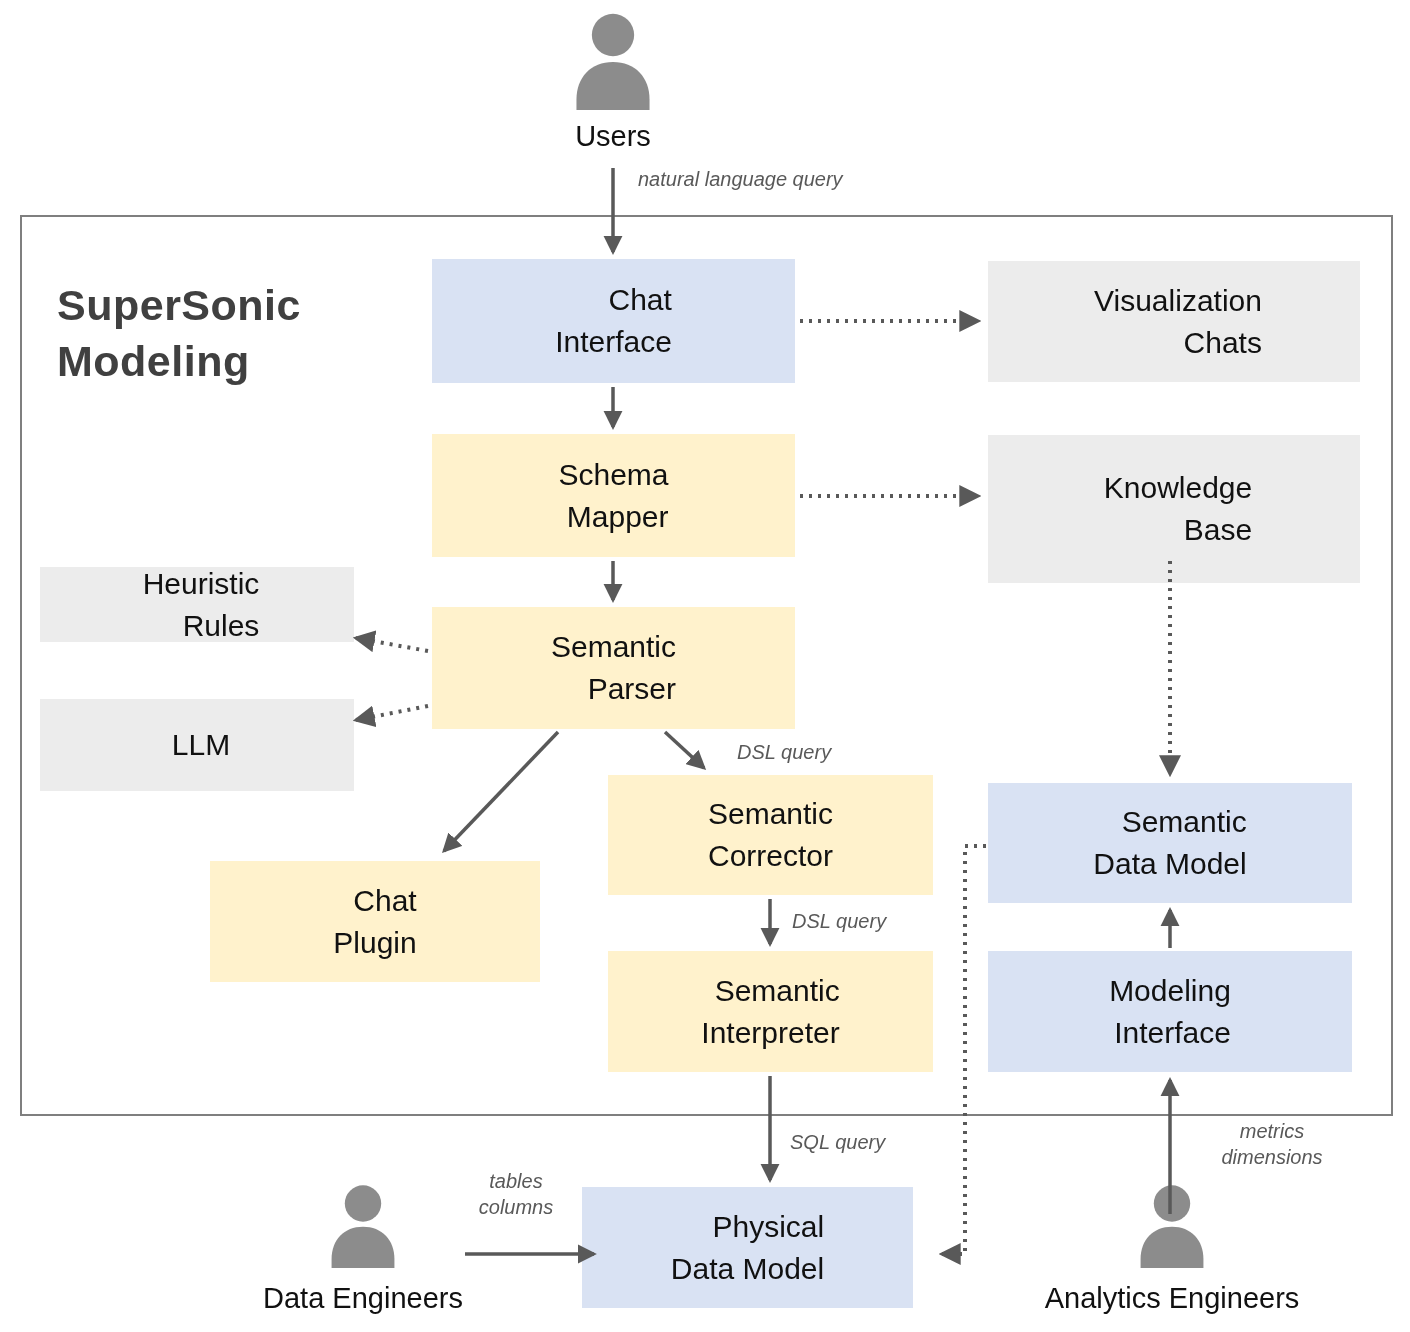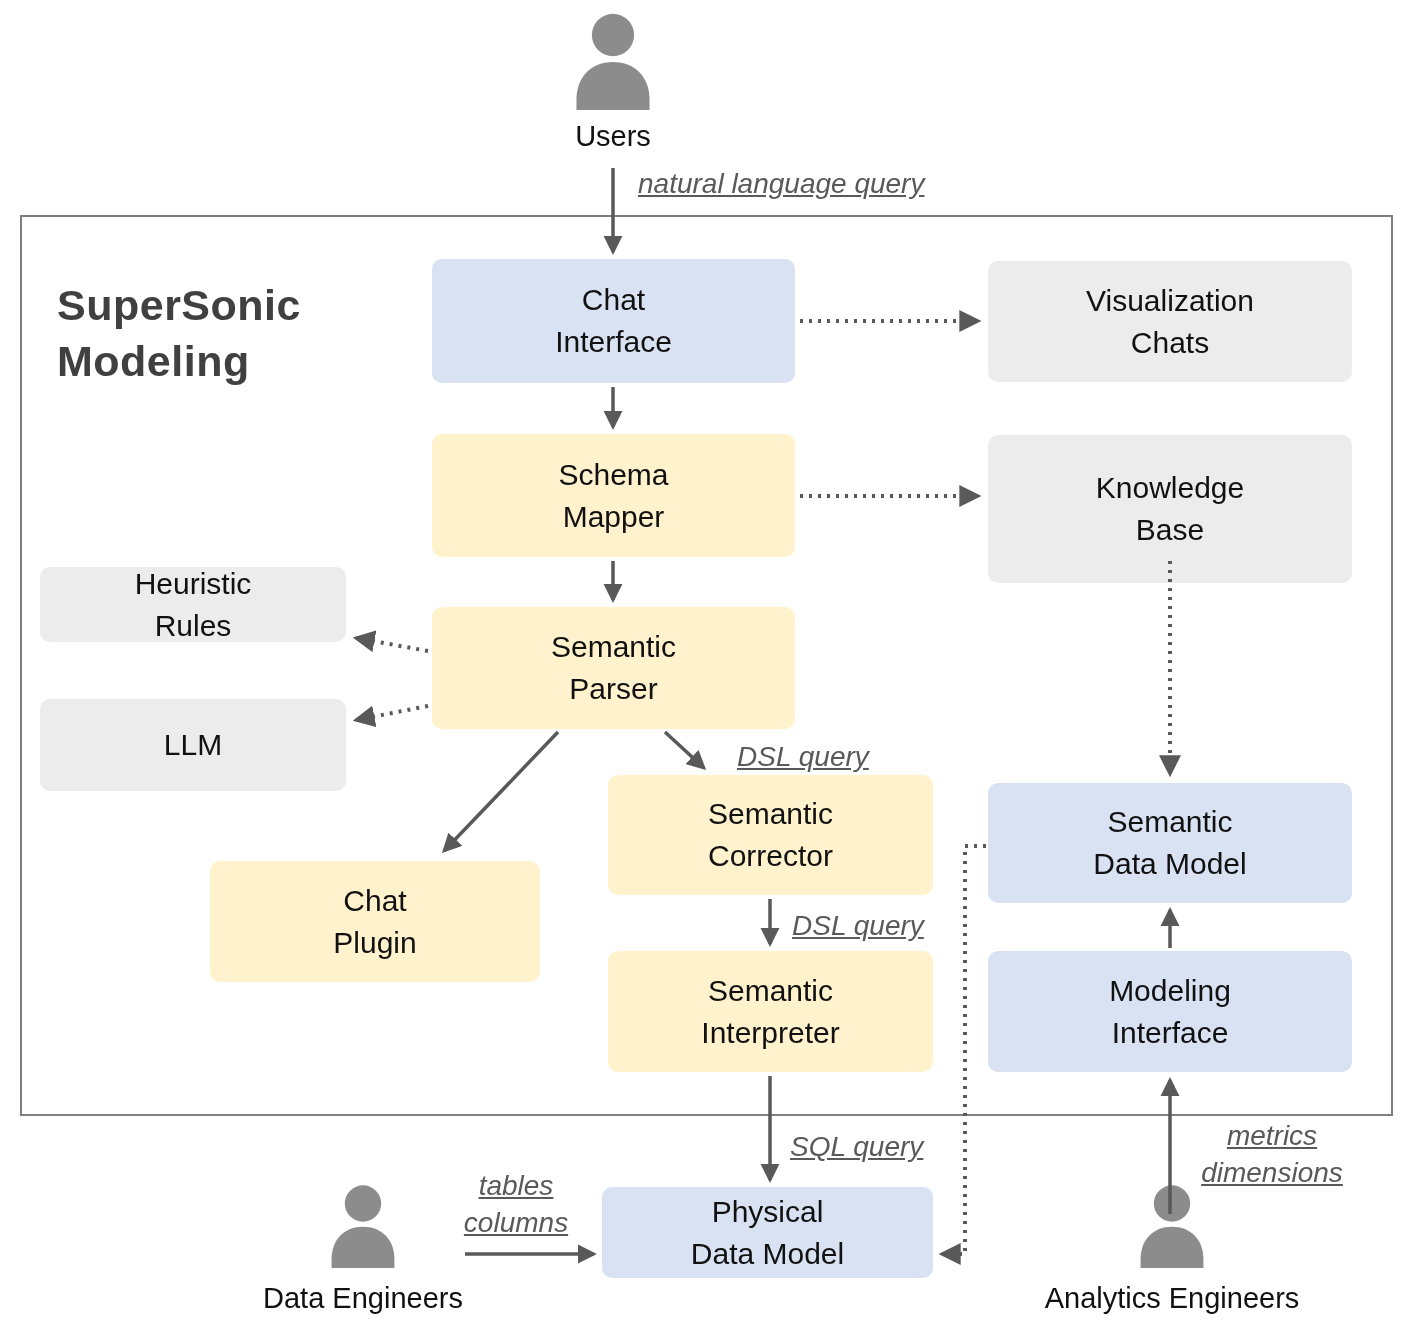--- a/index.html
+++ b/index.html
@@ -30,44 +30,42 @@
     line-height: 1.3;
     white-space: pre-line;
     letter-spacing: 0.5px;
   }
 
   .node {
     position: absolute;
     display: flex;
     align-items: center;
     justify-content: center;
-    text-align: center;
+    text-align: right;
     font-size: 30px;
     line-height: 1.4;
     color: var(--node-text, #111111);
     white-space: pre-line;
-    border-radius: 10px;
   }
   .fill-blue   { background: var(--blue-fill, #d9e2f3); }
   .fill-yellow { background: var(--yellow-fill, #fff2cc); }
-  .fill-gray   { background: var(--gray-fill, #ececec); }
+  .fill-gray   { background: var(--gray-fill, #ececec); padding-left: 8px; }
 
   .edges { position: absolute; left: 0; top: 0; pointer-events: none; }
   .solid  { fill: none; stroke: var(--arrow, #595959); stroke-width: 3.5; }
   .dotted { fill: none; stroke: var(--arrow, #595959); stroke-width: 4; stroke-dasharray: 3 6; }
   marker path { fill: var(--arrow, #595959); }
 
   .edge-label {
     position: absolute;
     font-style: italic;
-    font-size: 28px;
+    font-size: 20px;
     color: var(--label-text, #595959);
     white-space: pre-line;
     line-height: 1.32;
-    text-decoration: underline;
   }
   .cx { transform: translateX(-50%); text-align: center; }
 
   .actor-icon { position: absolute; }
   .person { fill: var(--person, #8c8c8c); }
   .actor-label {
     position: absolute;
     font-size: 29px;
     color: #111111;
     white-space: nowrap;
@@ -100,21 +98,21 @@
   <div class="node fill-yellow" style="left:210px;top:861px;width:330px;height:121px">Chat
 Plugin</div>
   <div class="node fill-yellow" style="left:608px;top:775px;width:325px;height:120px">Semantic
 Corrector</div>
   <div class="node fill-yellow" style="left:608px;top:951px;width:325px;height:121px">Semantic
 Interpreter</div>
   <div class="node fill-blue" style="left:988px;top:783px;width:364px;height:120px">Semantic
 Data Model</div>
   <div class="node fill-blue" style="left:988px;top:951px;width:364px;height:121px">Modeling
 Interface</div>
-  <div class="node fill-blue" style="left:602px;top:1187px;width:331px;height:91px">Physical
+  <div class="node fill-blue" style="left:582px;top:1187px;width:331px;height:121px">Physical
 Data Model</div>
 
   <svg class="actor-icon" style="left:563px;top:10px" width="100" height="100" viewBox="0 0 100 104">
     <circle class="person" cx="50" cy="26" r="22"></circle>
     <path class="person" d="M50,54 C27,54 12,70 12,93 L12,104 L88,104 L88,93 C88,70 73,54 50,54 Z"></path>
   </svg>
   <div class="actor-label" style="left:613px;top:110px">Users</div>
 
   <svg class="actor-icon" style="left:319px;top:1182px" width="88" height="86" viewBox="0 0 100 104">
     <circle class="person" cx="50" cy="26" r="22"></circle>

